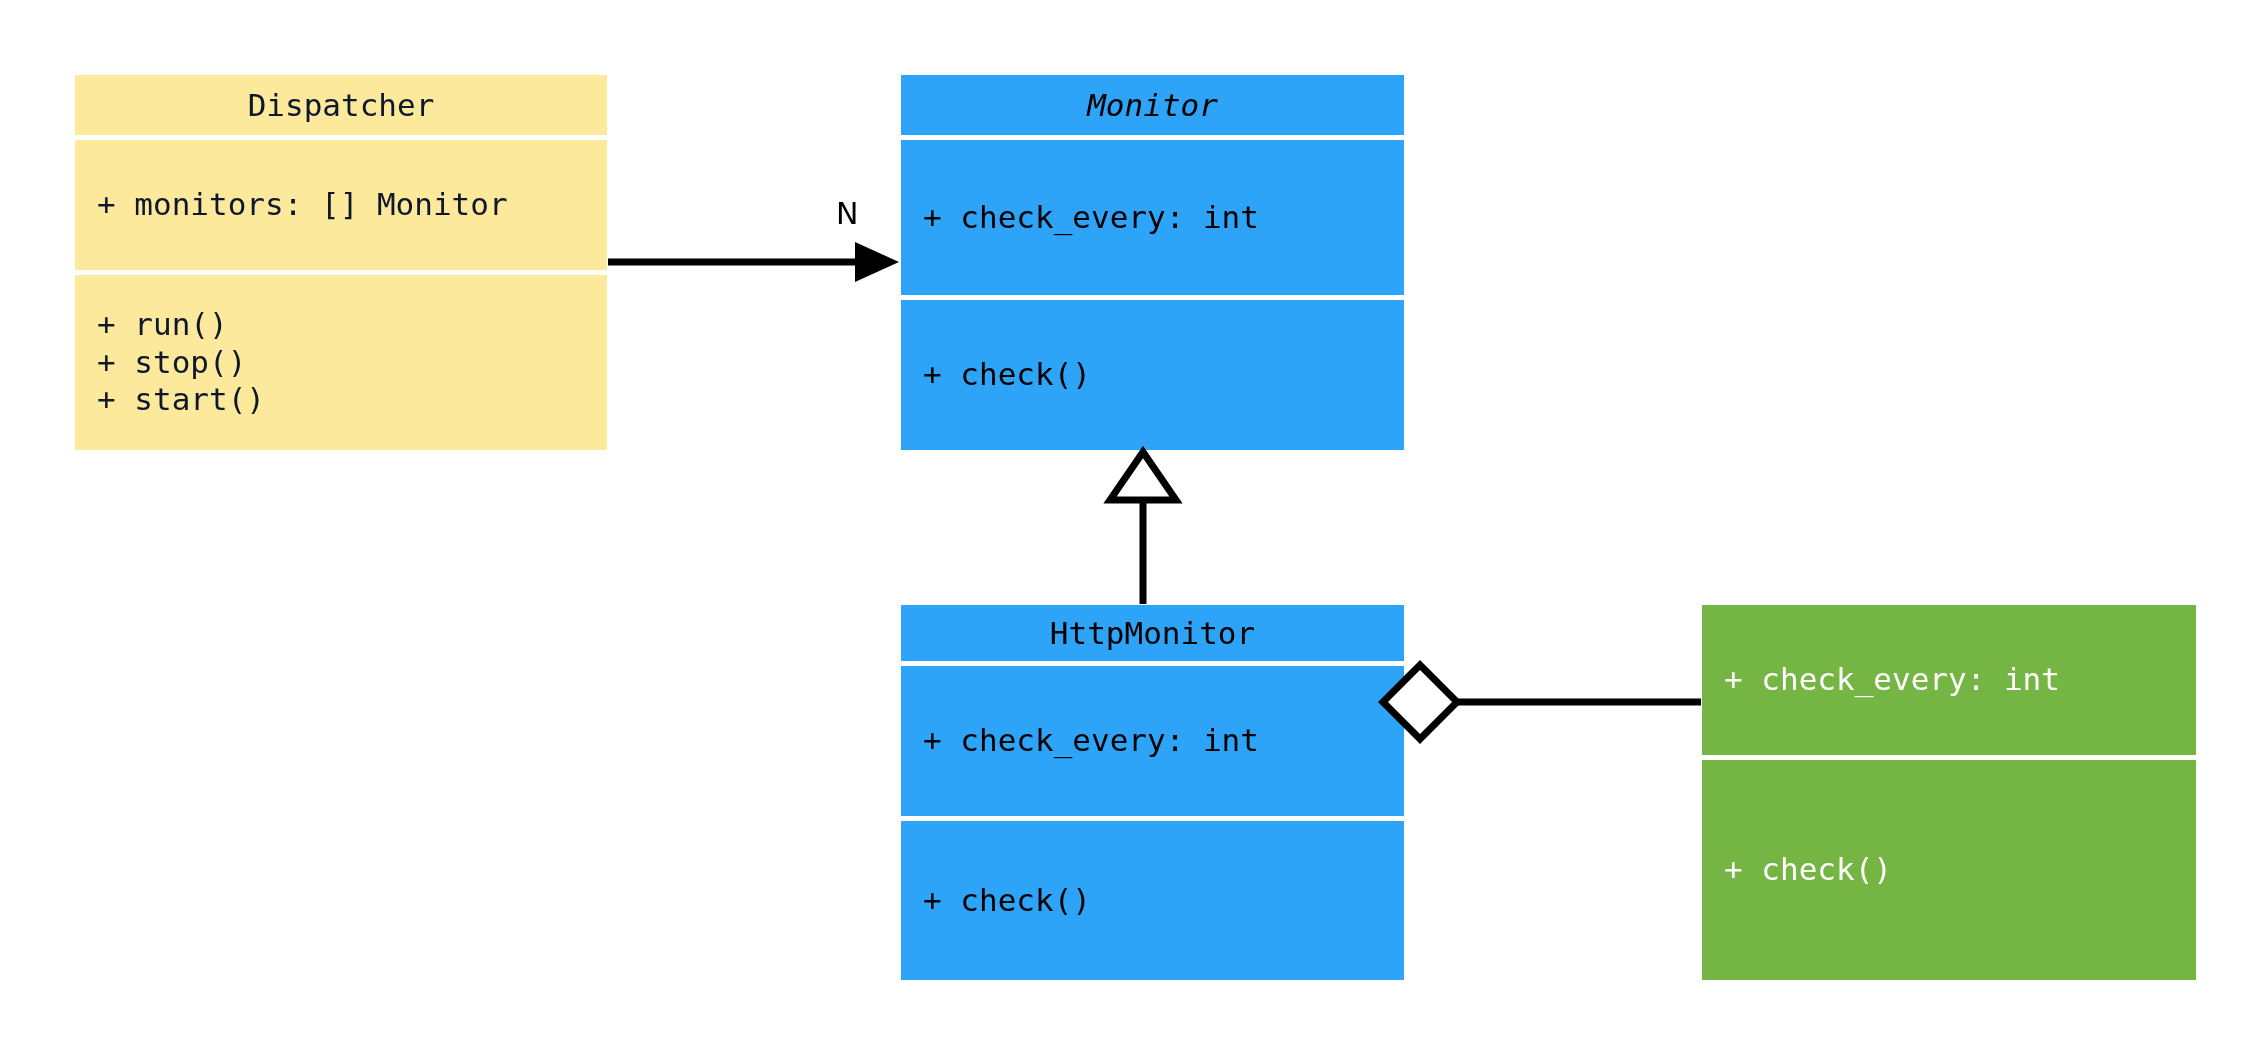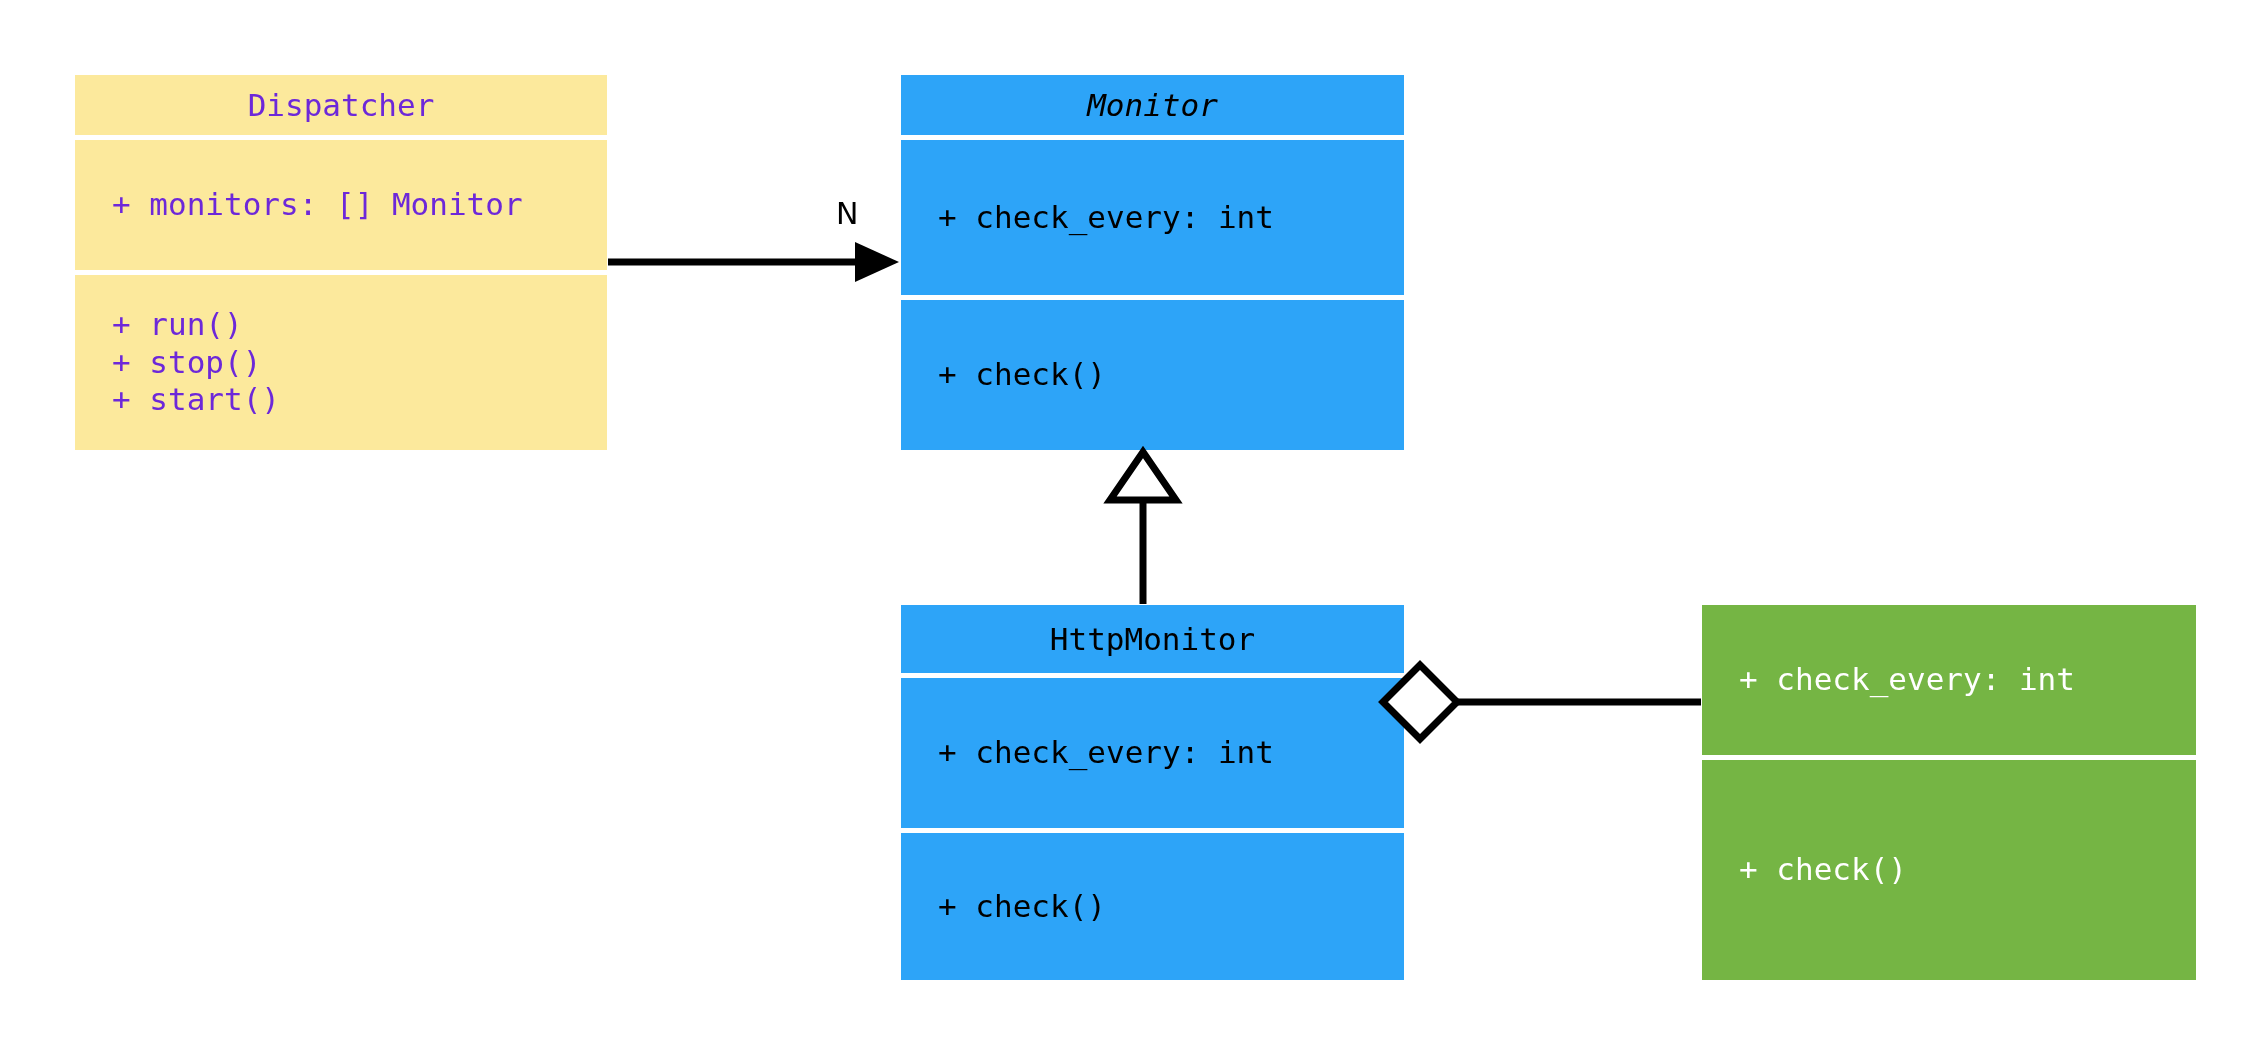--- a/index.html
+++ b/index.html
@@ -41,32 +41,32 @@
     text-align: center;
     font-size: 31px;
     line-height: 1.25;
     letter-spacing: 0px;
     white-space: nowrap;
   }
   .cls-title.abstract {
     font-style: italic;
   }
   .member-list {
-    padding-left: 37px;
+    padding-left: 22px;
   }
   .member {
     font-size: 31px;
     line-height: 1.22;
     white-space: pre;
   }
 
   
   .theme-yellow .compartment { background: #fce99c; }
   .theme-yellow .cls-title,
-  .theme-yellow .member { color: #6d28d9; }
+  .theme-yellow .member { color: #0f172a; }
 
   
   .theme-blue .compartment { background: #2da4f8; }
   .theme-blue .cls-title,
   .theme-blue .member { color: #000000; }
 
   
   .theme-green .compartment { background: #75b544; }
   .theme-green .cls-title,
   .theme-green .member { color: #ffffff; }
@@ -121,21 +121,21 @@
       </div>
     </div>
     <div class="compartment" style="flex:1 1 auto;">
       <div class="member-list">
         <div class="member">+ check()</div>
       </div>
     </div>
   </div>
 
   <div class="uml-class theme-blue" style="left:901px; top:605px; width:503px; height:375px;">
-    <div class="compartment" style="height:68px;">
+    <div class="compartment" style="height:56px;">
       <div class="cls-title">HttpMonitor</div>
     </div>
     <div class="compartment" style="height:150px;">
       <div class="member-list">
         <div class="member">+ check_every: int</div>
       </div>
     </div>
     <div class="compartment" style="flex:1 1 auto;">
       <div class="member-list">
         <div class="member">+ check()</div>

